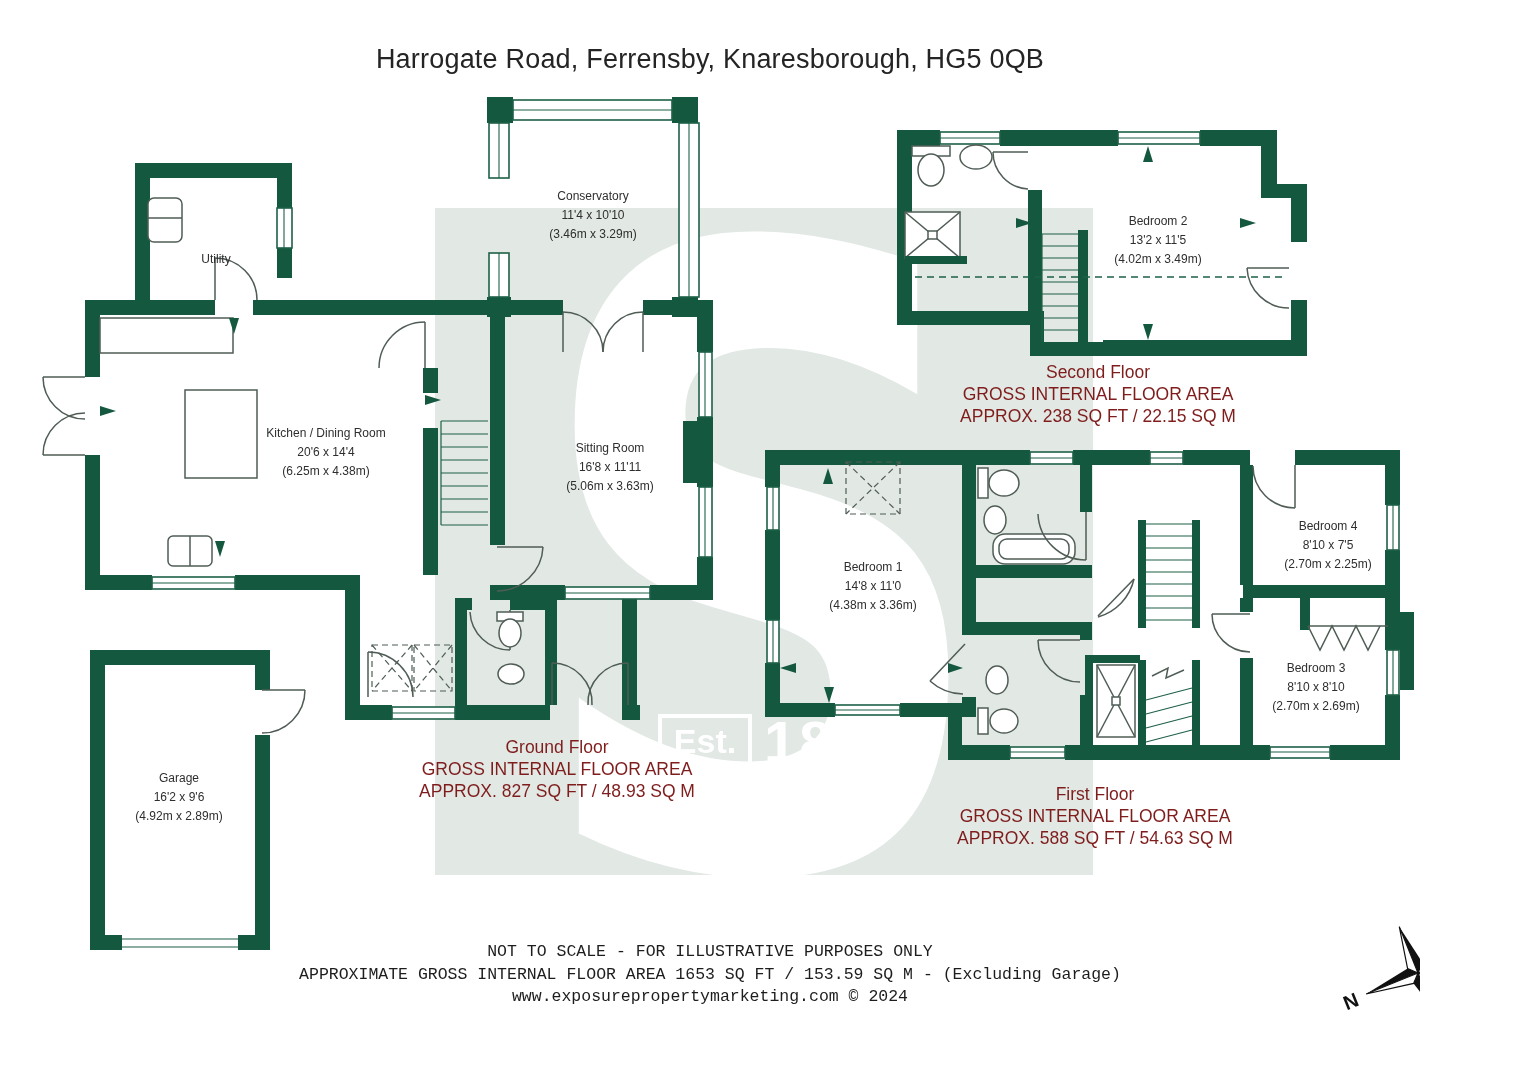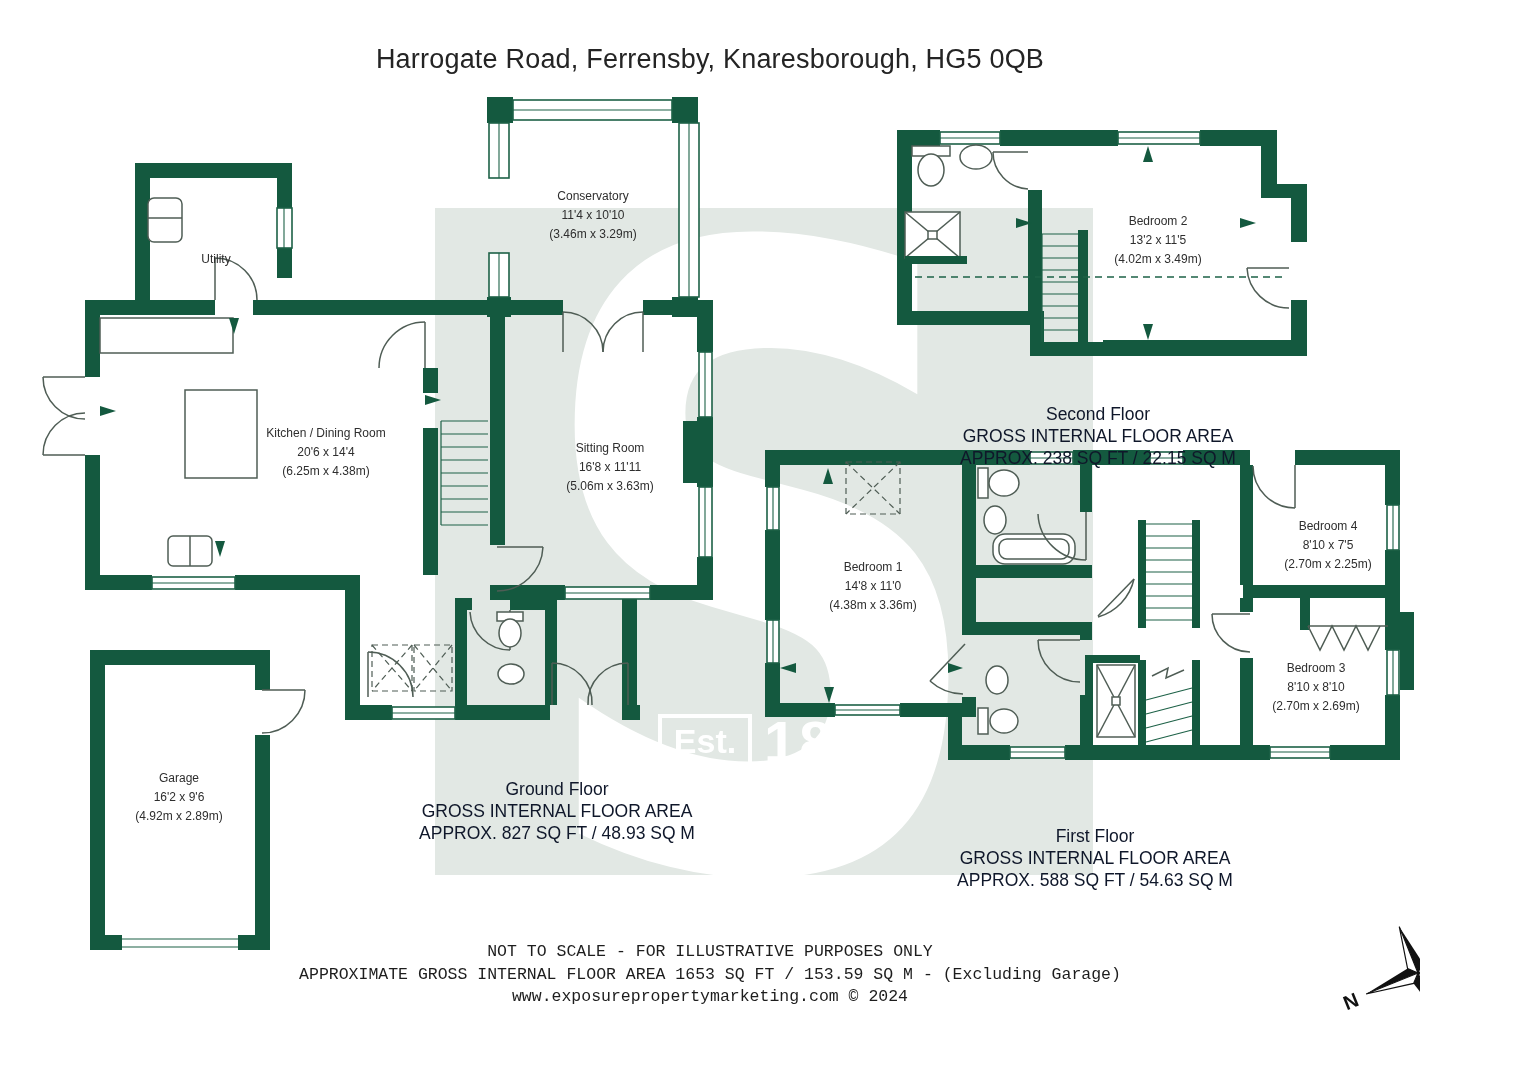--- a/index.html
+++ b/index.html
@@ -5,22 +5,22 @@
   html,body{margin:0;padding:0;background:#fff;}
   #canvas{position:relative;width:1420px;height:1080px;background:#fff;overflow:hidden;
           font-family:"Liberation Sans",sans-serif;}
   #title{position:absolute;top:44px;left:0;right:0;text-align:center;font-size:27px;color:#242424;letter-spacing:.2px;}
   #wm-rect{position:absolute;left:435px;top:208px;width:658px;height:667px;background:var(--wmbg,#e2e8e4);}
   #wm-est{position:absolute;left:658px;top:714px;width:86px;height:46px;border:4px solid #fff;color:#fff;
           display:flex;align-items:center;justify-content:center;font-size:34px;font-weight:600;}
   #wm-year{position:absolute;left:764px;top:708px;color:#fff;font-size:58px;font-weight:600;letter-spacing:3px;}
   .lbl{position:absolute;transform:translate(-50%,-50%);text-align:center;color:#2e2e2e;
        font-size:12px;line-height:19px;white-space:nowrap;}
-  .flr{position:absolute;transform:translate(-50%,-50%);text-align:center;color:#0f172a;
-       font-size:17.5px;line-height:22px;white-space:nowrap;margin-top:42px;}
+  .flr{position:absolute;transform:translate(-50%,-50%);text-align:center;color:#7f1d1d;
+       font-size:17.5px;line-height:22px;white-space:nowrap;}
   #footer{position:absolute;top:941px;left:0;right:0;text-align:center;font-size:16.5px;line-height:22.5px;color:#1d1d1d;font-family:Liberation Mono, monospace;}
   svg{position:absolute;left:0;top:0;}
   .wall{fill:var(--wall,#14593F);}
   .winr{fill:#fff;stroke:var(--wline,#1D6147);stroke-width:1.6;}
   .winl{stroke:var(--wline,#1D6147);stroke-width:1.1;}
   .thin{stroke:var(--thin,#4F5D55);stroke-width:1.5;fill:none;}
   .thinf{stroke:var(--thin,#4F5D55);stroke-width:1.5;fill:#fff;}
   .tread{stroke:var(--wline,#1D6147);stroke-width:1.2;}
   .dash{stroke:var(--wline,#1D6147);stroke-width:1.6;fill:none;stroke-dasharray:7 5;}
   .dashthin{stroke:var(--thin,#4F5D55);stroke-width:1.2;fill:none;stroke-dasharray:6 4;}

